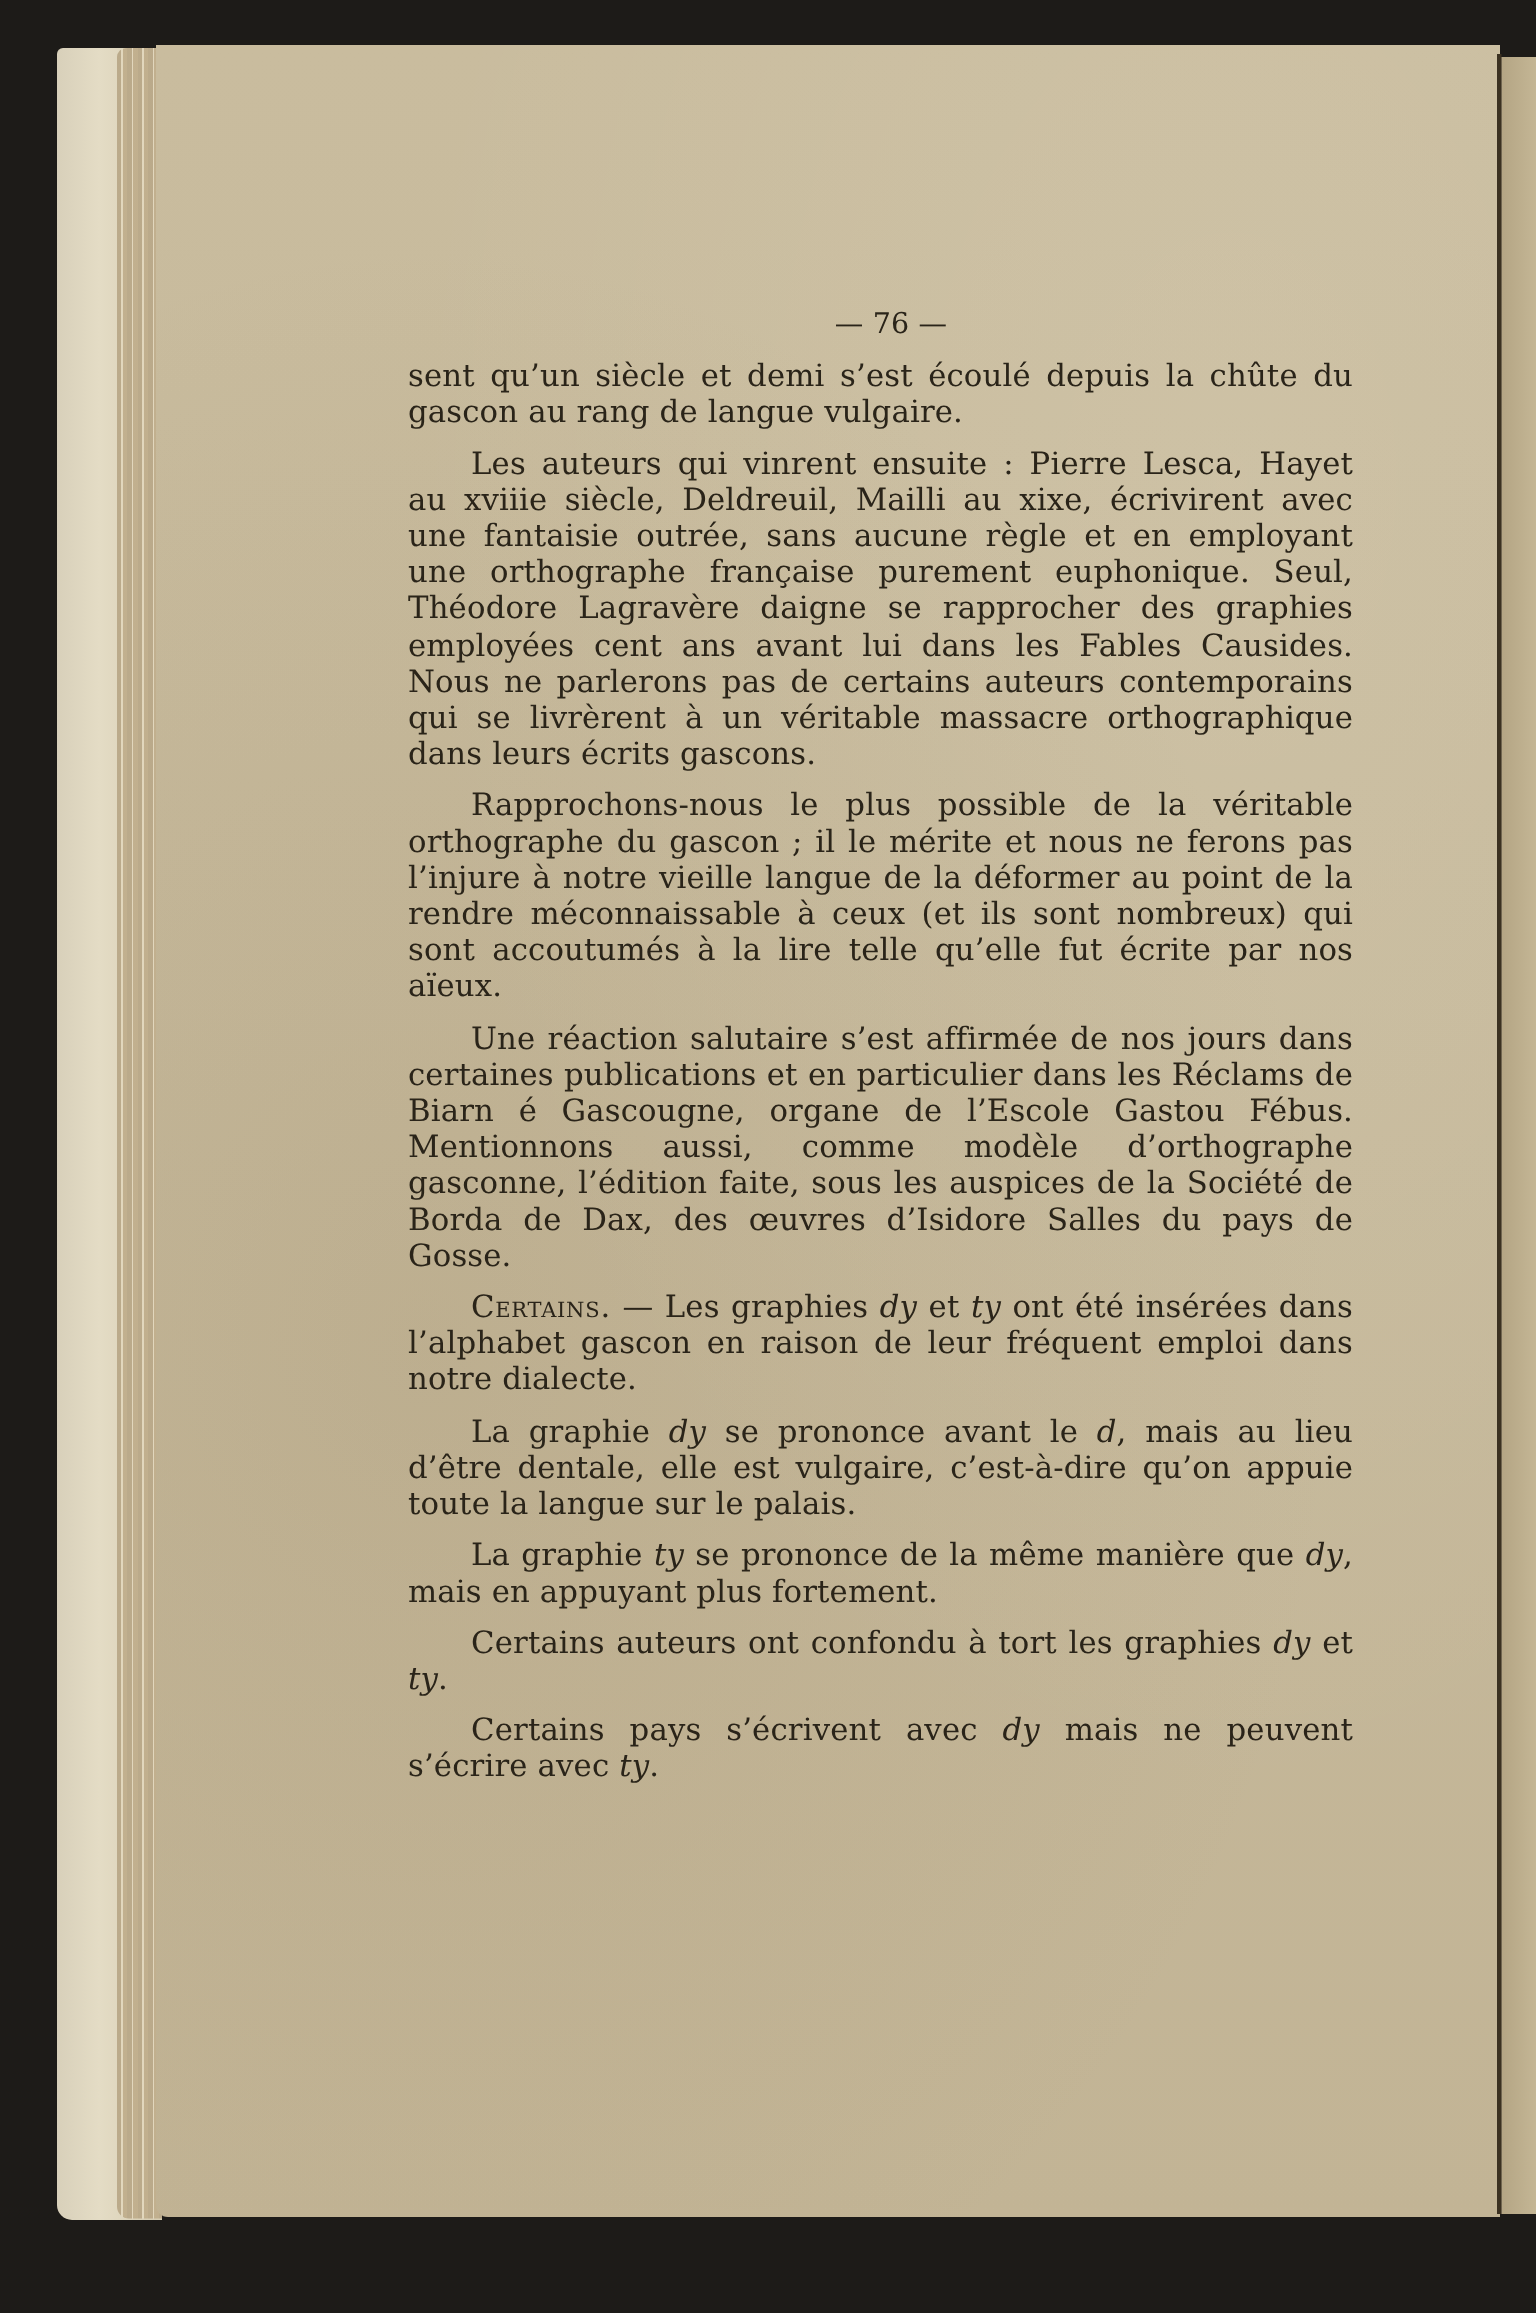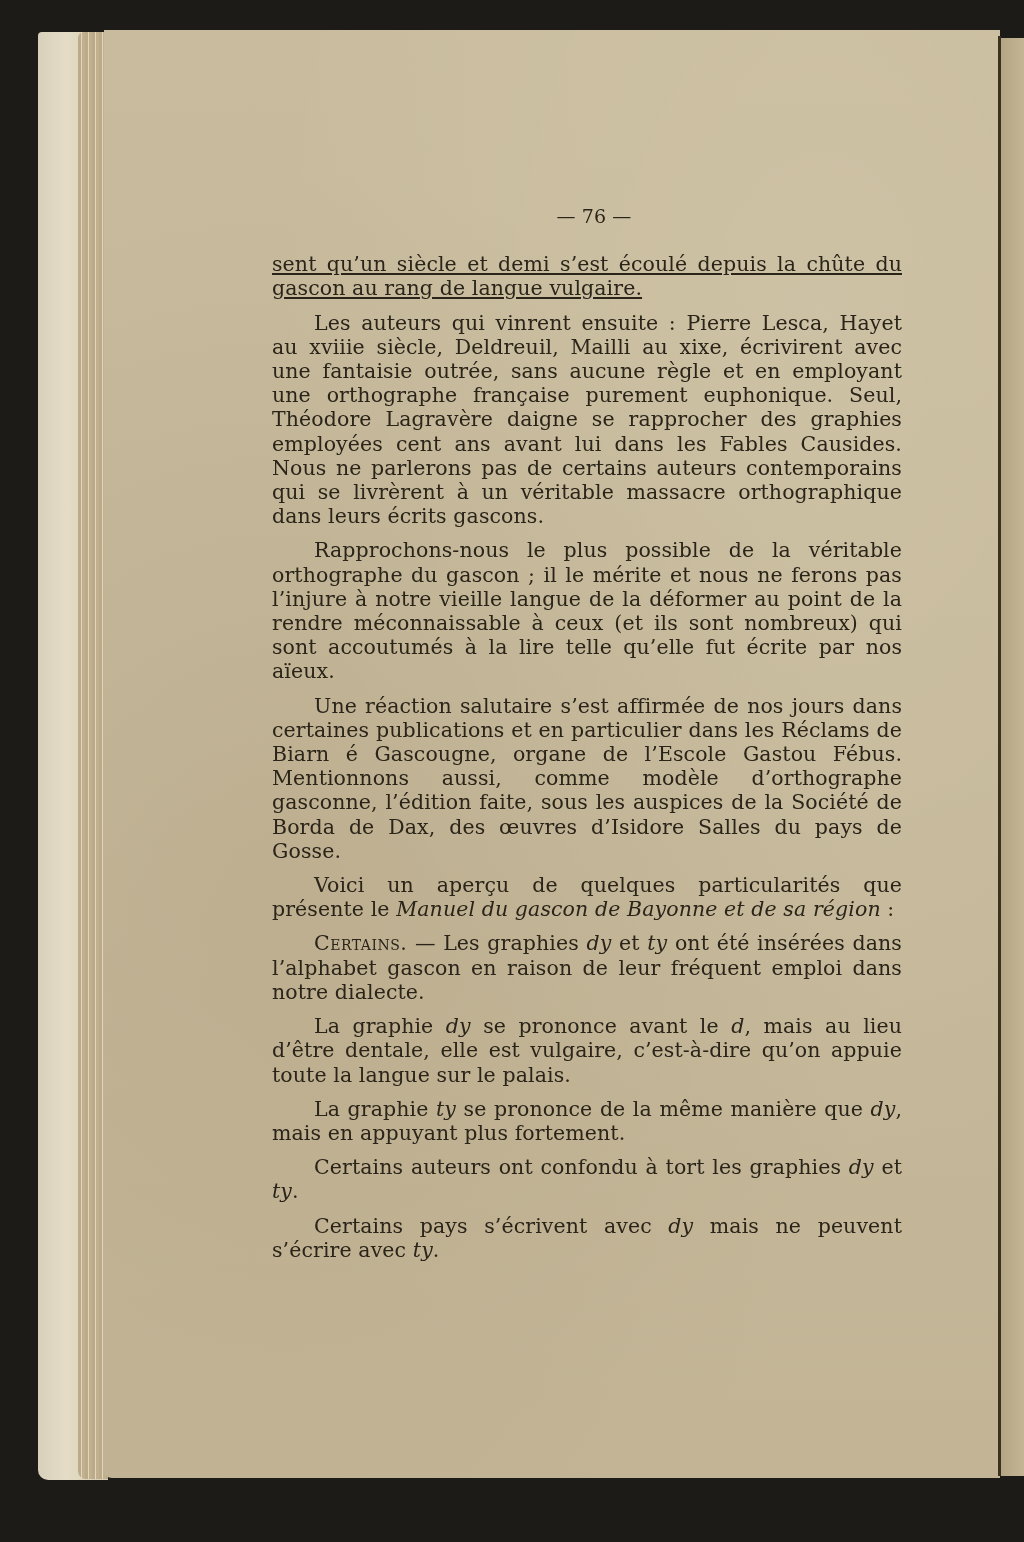--- a/index.html
+++ b/index.html
@@ -37,24 +37,24 @@
   }
   .text-block {
     position: absolute; left: 272px; top: 204px; width: 630px;
     font-family: "DejaVu Serif", serif;
     color: #2a2419;
     font-size: 20.5px;
     line-height: 24.2px;
     letter-spacing: 0.1px;
   }
   .page-number {
-    text-align: center; font-size: 19px; margin: 0 0 24px 0; padding-left: 14px;
+    text-align: center; font-size: 19px; margin: 0 0 10px 0; padding-left: 14px;
   }
   p { margin: 0 0 10px 0; text-align: justify; text-align-last: left; text-indent: 42px; hyphens: none; }
-  p.first { text-indent: 0; text-decoration: underline; }
+  p.first { text-indent: 0; }
   .sc { font-variant: small-caps; letter-spacing: 0.5px; }
   em { font-style: italic; }
 </style>
 </head>
 <body>
 
 <div class="backdrop"></div>
 <div class="cover"></div>
 <div class="page-stack"></div>
 <div class="page"></div>
@@ -62,21 +62,20 @@
 <div class="next-page"></div>
 
 <div class="text-block">
   <div class="page-number">— 76 —</div>
 
   <p class="first">sent qu’un siècle et demi s’est écoulé depuis la chûte du gascon au rang de langue vulgaire.</p>
   <p>Les auteurs qui vinrent ensuite : Pierre Lesca, Hayet au xviiie siècle, Deldreuil, Mailli au xixe, écrivirent avec une fantaisie outrée, sans aucune règle et en employant une orthographe française purement euphonique. Seul, Théodore Lagravère daigne se rapprocher des graphies employées cent ans avant lui dans les Fables Causides. Nous ne parlerons pas de certains auteurs contemporains qui se livrèrent à un véritable massacre orthographique dans leurs écrits gascons.</p>
   <p>Rapprochons-nous le plus possible de la véritable orthographe du gascon ; il le mérite et nous ne ferons pas l’injure à notre vieille langue de la déformer au point de la rendre méconnaissable à ceux (et ils sont nombreux) qui sont accoutumés à la lire telle qu’elle fut écrite par nos aïeux.</p>
   <p>Une réaction salutaire s’est affirmée de nos jours dans certaines publications et en particulier dans les Réclams de Biarn é Gascougne, organe de l’Escole Gastou Fébus. Mentionnons aussi, comme modèle d’orthographe gasconne, l’édition faite, sous les auspices de la Société de Borda de Dax, des œuvres d’Isidore Salles du pays de Gosse.</p>
 
-  <p><span>Voici un aperçu de quelques particularités que présente le </span><em>Manuel du gascon de Bayonne et de sa région</em><span> :</span></p>
 
   <p><span class="sc">Certains.</span><span> — Les graphies </span><em>dy</em><span> et </span><em>ty</em><span> ont été insérées dans l’alphabet gascon en raison de leur fréquent emploi dans notre dialecte.</span></p>
 
   <p><span>La graphie </span><em>dy</em><span> se prononce avant le </span><em>d</em><span>, mais au lieu d’être dentale, elle est vulgaire, c’est-à-dire qu’on appuie toute la langue sur le palais.</span></p>
 
   <p><span>La graphie </span><em>ty</em><span> se prononce de la même manière que </span><em>dy</em><span>, mais en appuyant plus fortement.</span></p>
 
   <p><span>Certains auteurs ont confondu à tort les graphies </span><em>dy</em><span> et </span><em>ty</em><span>.</span></p>
 
   <p><span>Certains pays s’écrivent avec </span><em>dy</em><span> mais ne peuvent s’écrire avec </span><em>ty</em><span>.</span></p>

